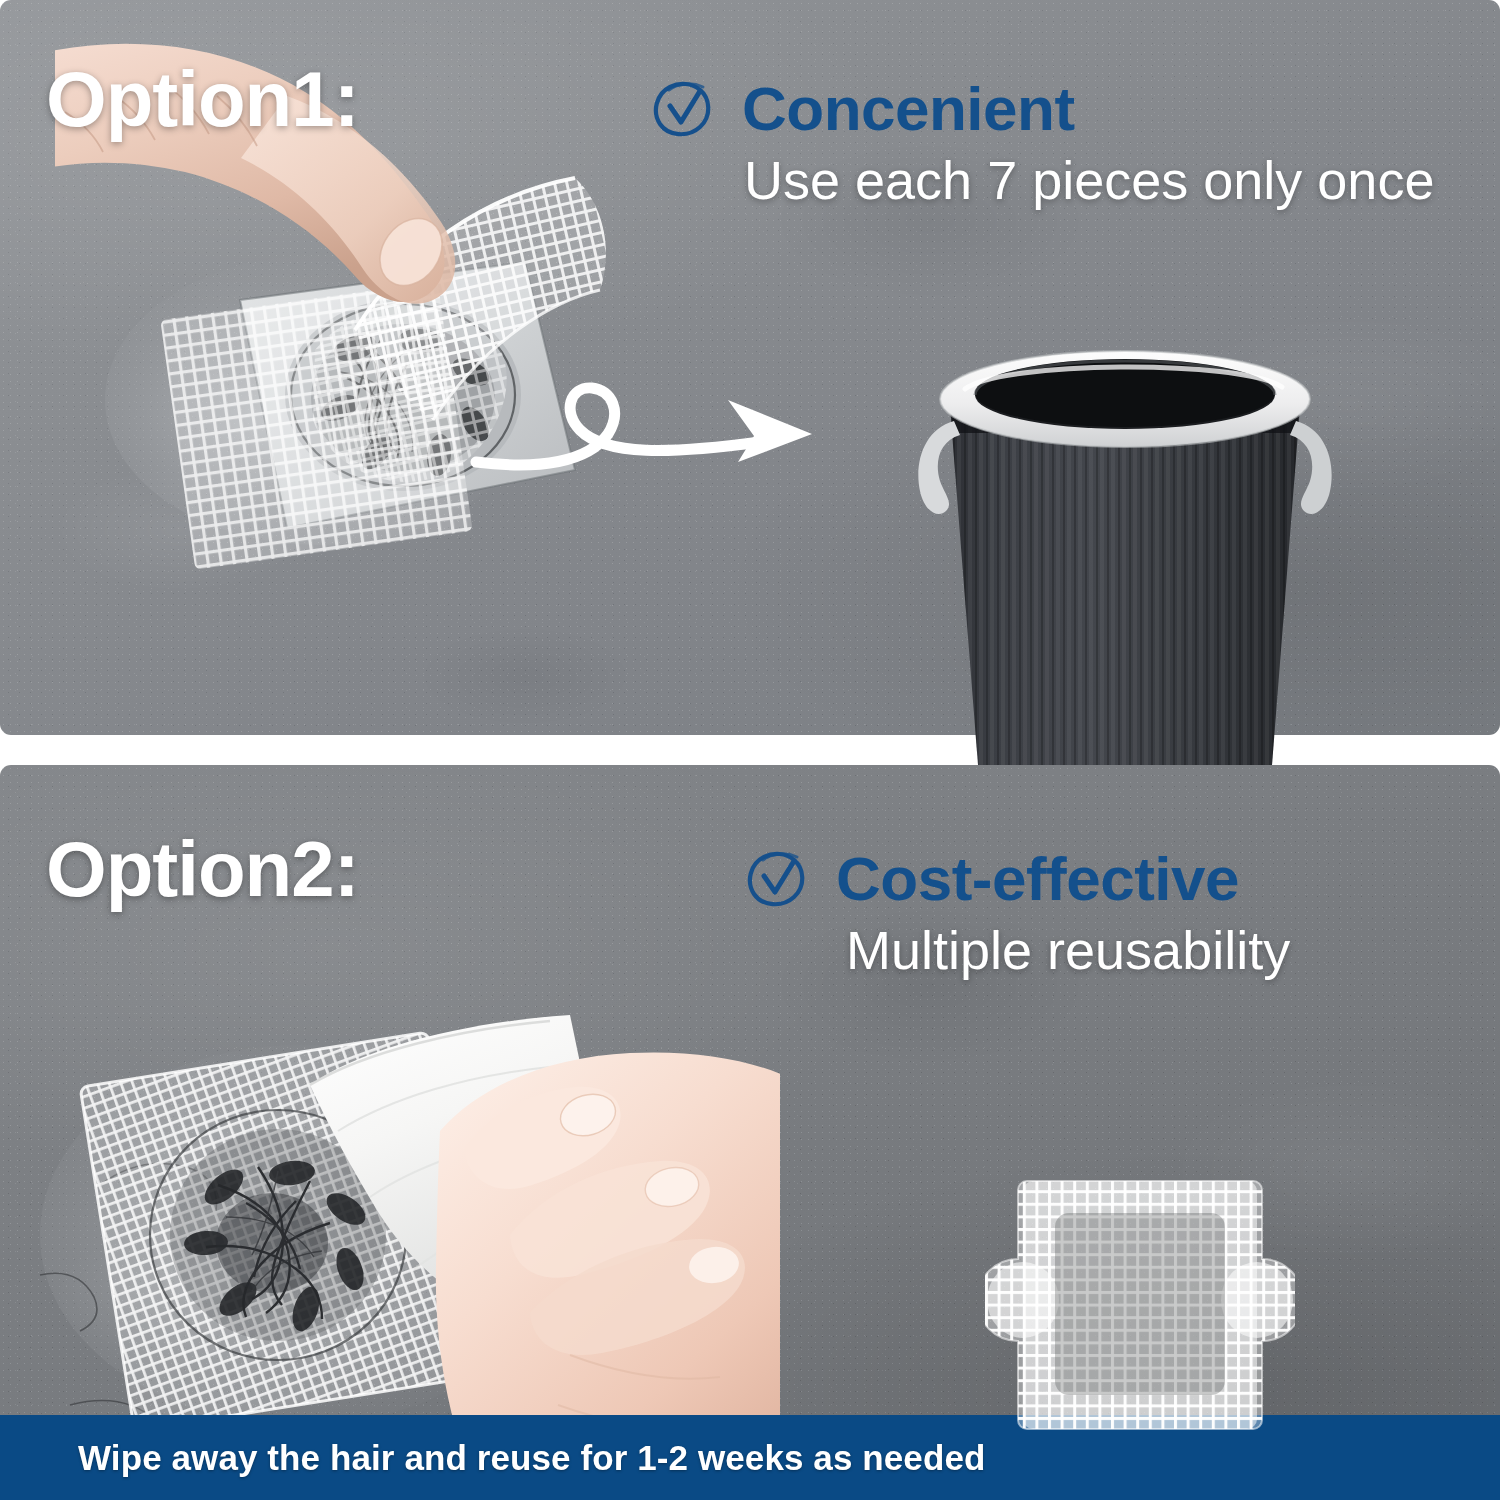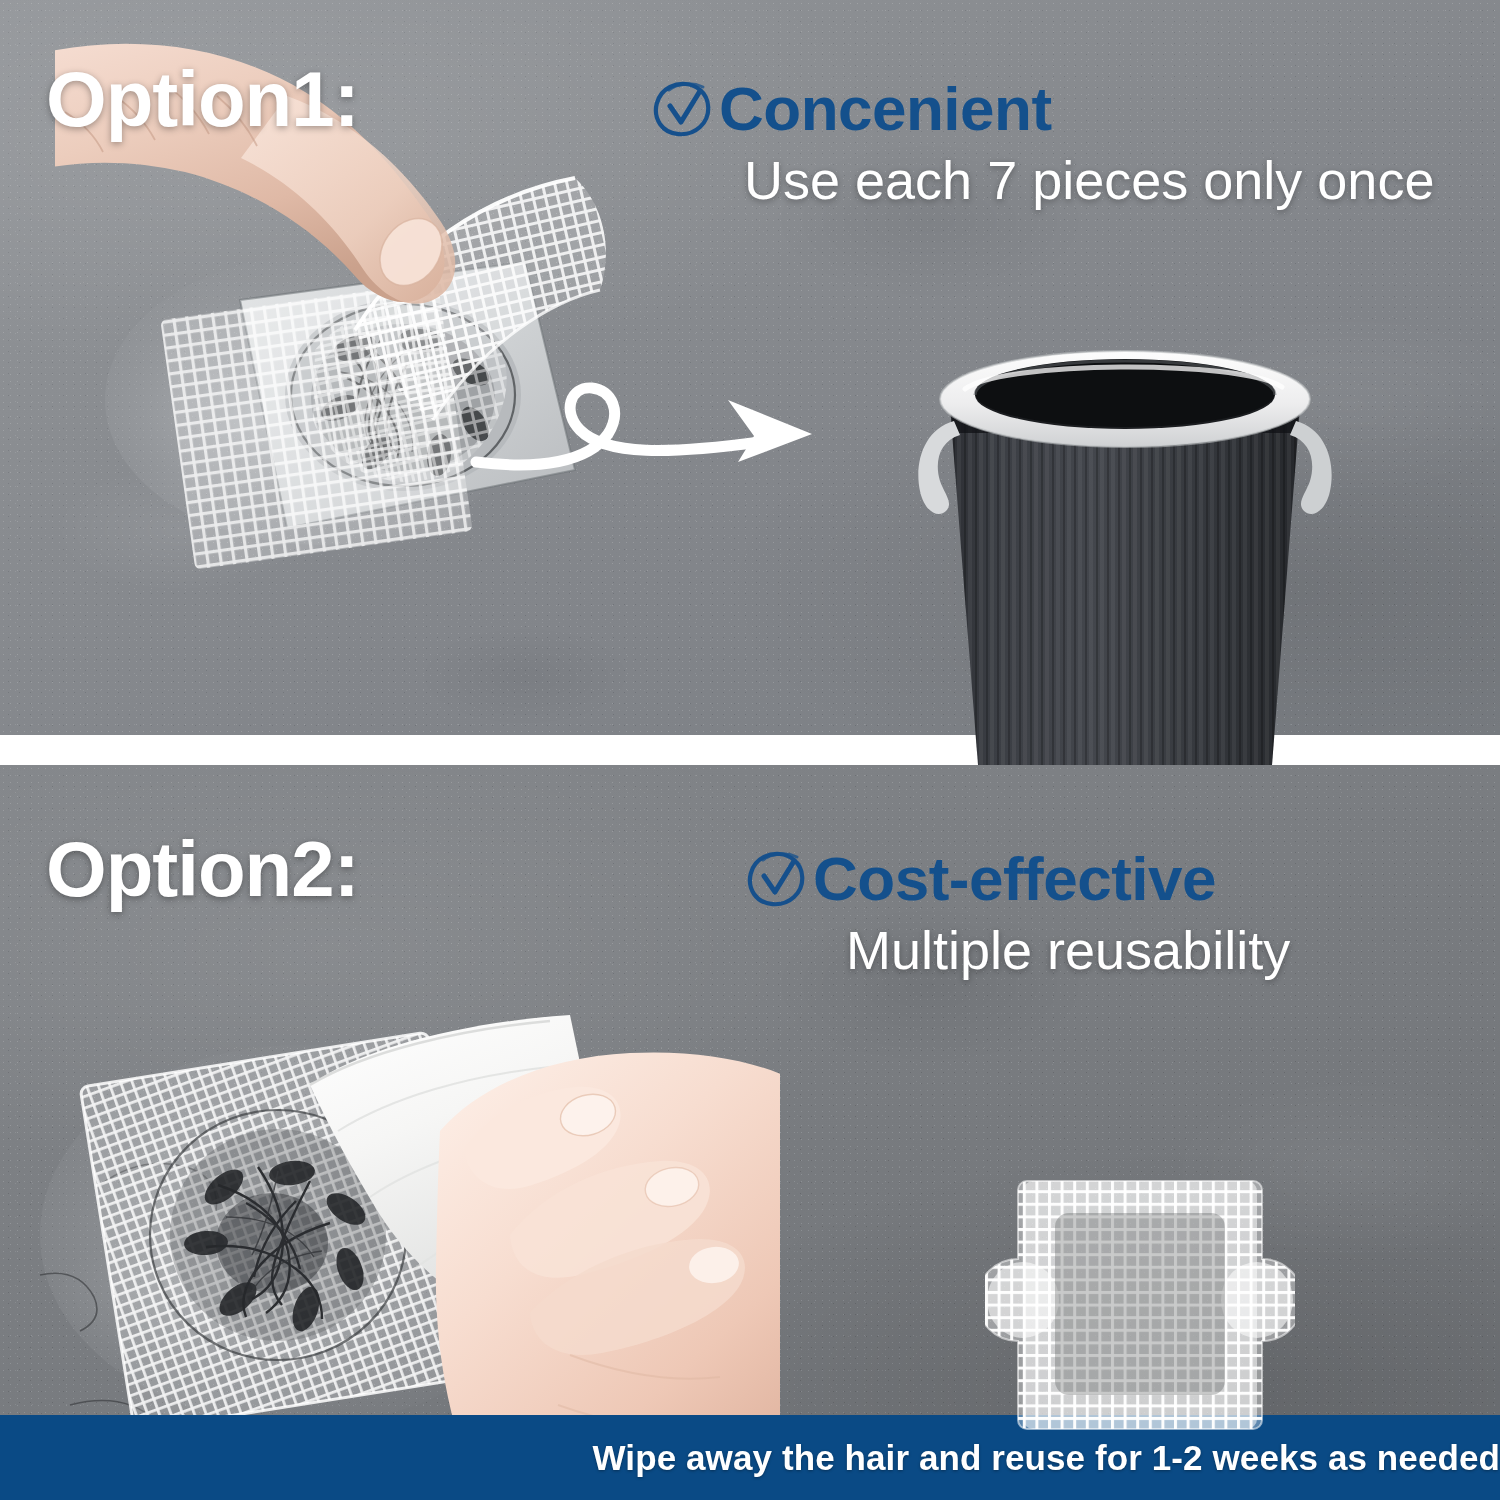--- a/index.html
+++ b/index.html
@@ -12,21 +12,21 @@
   }
 
   .infographic {
     position:absolute; inset:0;
     width:1500px; height:1500px;
     background:#ffffff;
     overflow:hidden;
   }
 
   
-  .panel { position:absolute; left:0; width:1500px; overflow:hidden; }
+  .panel { position:absolute; left:0; width:1500px; overflow:hidden;border-radius:11px; }
   #panel-one { top:0; height:735px; }
   #panel-two { top:765px; height:735px; }
 
   .panel-bg {
     position:absolute; inset:0;
     background:
       radial-gradient(ellipse 70% 55% at 18% 18%, rgba(255,255,255,.10), rgba(255,255,255,0) 60%),
       radial-gradient(ellipse 60% 50% at 85% 80%, rgba(0,0,0,.10), rgba(0,0,0,0) 62%),
       linear-gradient(155deg,#93969a 0%,#8a8d91 32%,#82858a 62%,#797d82 100%);
   }
@@ -64,21 +64,21 @@
     text-shadow:0 2px 7px rgba(0,0,0,.34);
     white-space:nowrap;
   }
   #option1-label { left:46px; top:60px; }
   #option2-label { left:46px; top:830px; }
 
   .feature-block { position:absolute; z-index:30; text-align:left; }
   #feature-one { left:652px; top:78px; width:820px; }
   #feature-two { left:746px; top:848px; width:620px; }
 
-  .feature-title-row { display:flex; align-items:center; gap:5px; }
+  .feature-title-row { display:flex; align-items:center; gap:28px; }
   .check-badge { flex:0 0 auto; width:62px; height:62px; display:block; }
   .feature-title {
     font-weight:700; font-size:62px; line-height:1;
     color:#14508c; letter-spacing:-.5px; white-space:nowrap;
   }
   .feature-sub {
     font-size:54px; font-weight:400; color:#ffffff;
     line-height:1.12; margin-top:10px; white-space:nowrap;
     text-shadow:0 2px 6px rgba(0,0,0,.30);
   }
@@ -86,21 +86,21 @@
   #feature-two .feature-sub { margin-left:100px; }
 
   
   .banner {
     position:absolute; left:0; width:1500px;
     background:#0a4a85;
     display:flex; align-items:center;
     z-index:20;
   }
   #banner-one { top:653px; height:82px; }
-  #banner-two { top:1415px; height:85px; z-index:22;justify-content:flex-end; }
+  #banner-two { top:1415px; height:85px; z-index:22; }
   .banner-text {
     color:#ffffff; font-weight:700; font-size:34px;
     padding-left:78px; letter-spacing:.1px;
     text-shadow:0 1px 3px rgba(0,0,0,.35);
     white-space:nowrap;
   }
   #banner-two .banner-text { padding-left:78px; font-size:35px; }
 
   
   #divider-strip {

